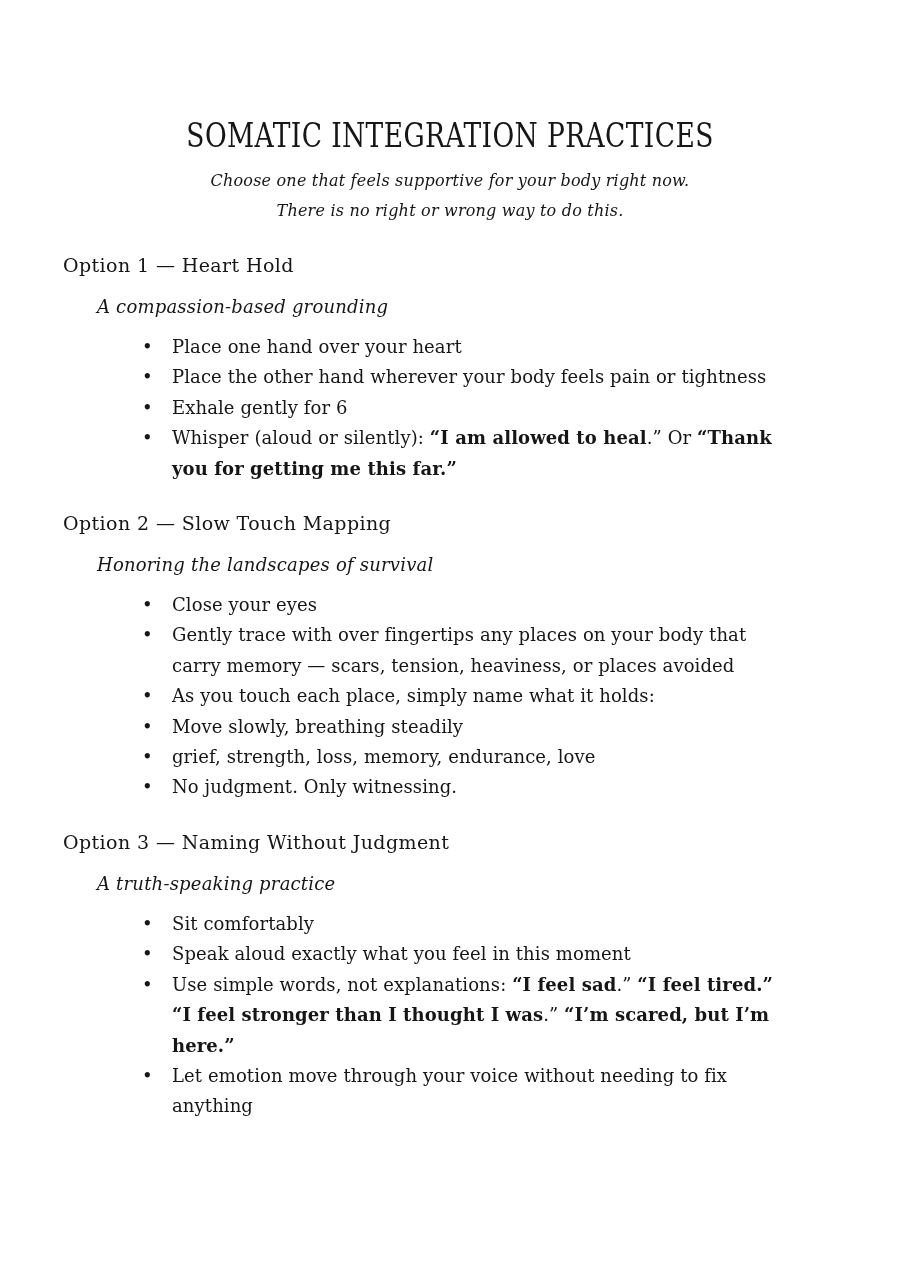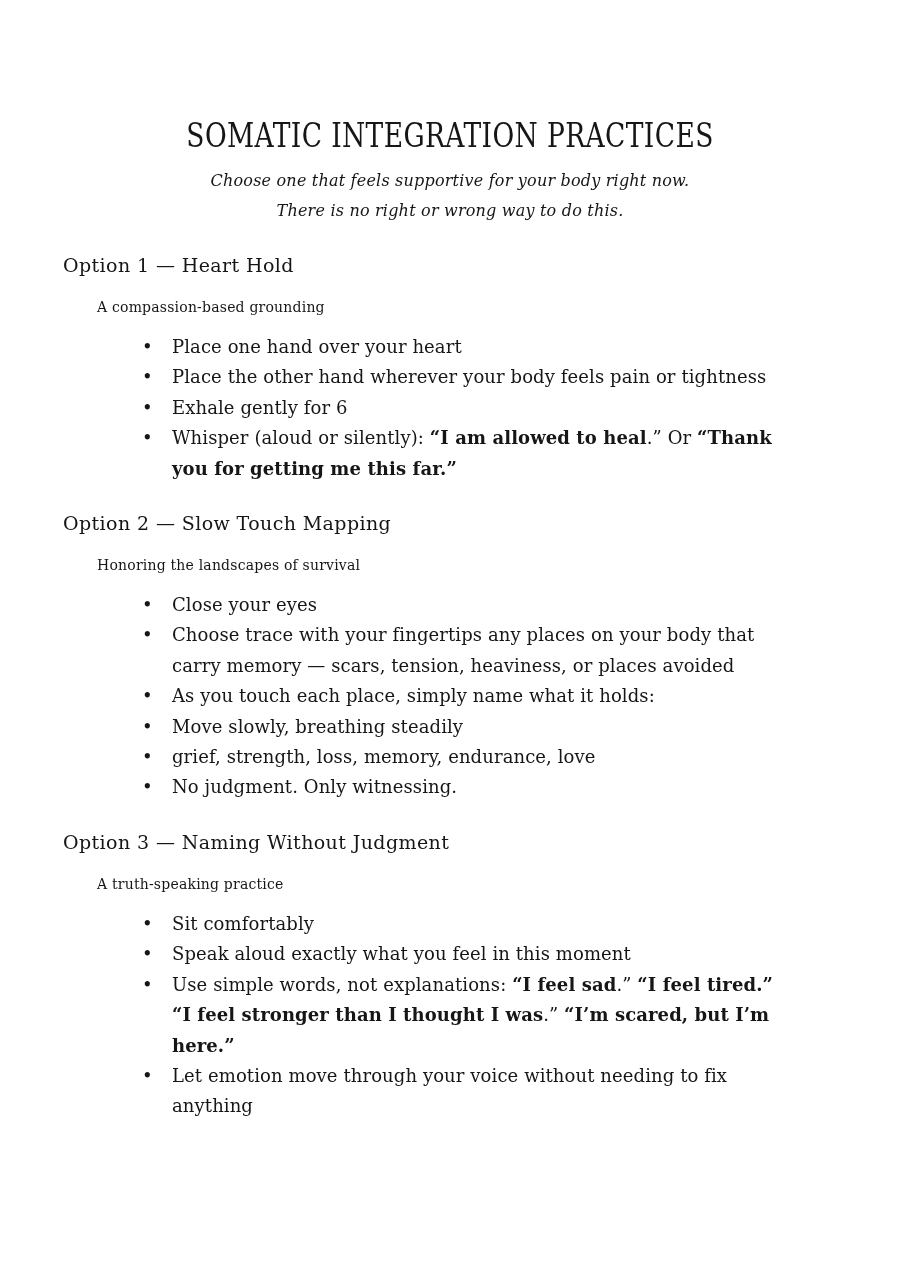--- a/index.html
+++ b/index.html
@@ -39,21 +39,22 @@
   }
   .option-heading {
     margin: 26px 0 0 0;
     font-size: 19px;
     line-height: 26px;
     font-weight: normal;
     letter-spacing: 0.4px;
   }
   .lead {
     margin: 16px 0 2px 34px;
-    font-size: 14px;
+    font-style: italic;
+    font-size: 18px;
     line-height: 26px;
     letter-spacing: 0.2px;
   }
   ul.bullets {
     margin: 12px;
     padding: 0;
     list-style: none;
   }
   ul.bullets li {
     position: relative;
@@ -104,21 +105,21 @@
         <li><span>Place one hand over your heart</span></li>
         <li><span>Place the other hand wherever your body feels pain or tightness</span></li>
         <li><span>Exhale gently for 6</span></li>
         <li><span>Whisper (aloud or silently): </span><b>“I am allowed to heal</b><span>.” Or </span><b>“Thank you for getting me this far.”</b></li>
       </ul>
 
     <h2 class="option-heading">Option 2 — Slow Touch Mapping</h2>
     <p class="lead">Honoring the landscapes of survival</p>
     <ul class="bullets">
         <li><span>Close your eyes</span></li>
-        <li><span>Choose trace with your fingertips any places on your body that carry memory — scars, tension, heaviness, or places avoided</span></li>
+        <li><span>Gently trace with over fingertips any places on your body that carry memory — scars, tension, heaviness, or places avoided</span></li>
         <li><span>As you touch each place, simply name what it holds:</span></li>
         <li><span>Move slowly, breathing steadily</span></li>
         <li><span>grief, strength, loss, memory, endurance, love</span></li>
         <li><span>No judgment. Only witnessing.</span></li>
       </ul>
 
     <h2 class="option-heading">Option 3 — Naming Without Judgment</h2>
     <p class="lead">A truth-speaking practice</p>
     <ul class="bullets">
         <li><span>Sit comfortably</span></li>

